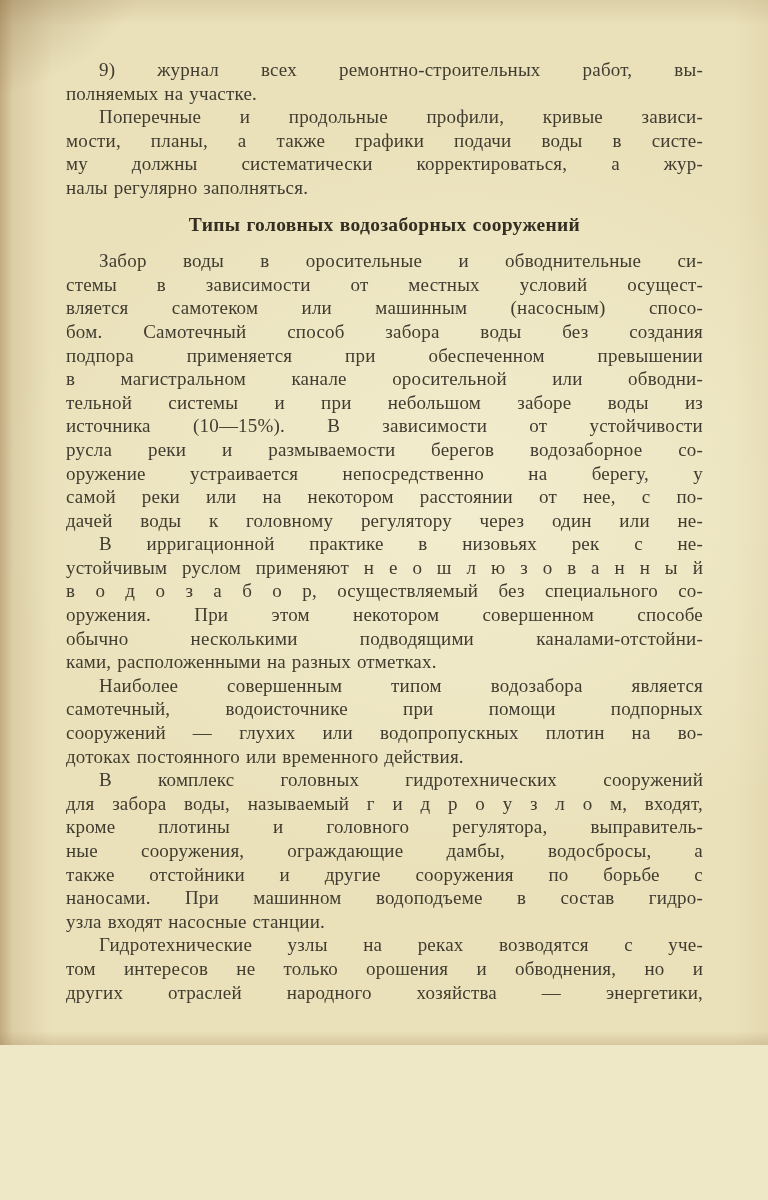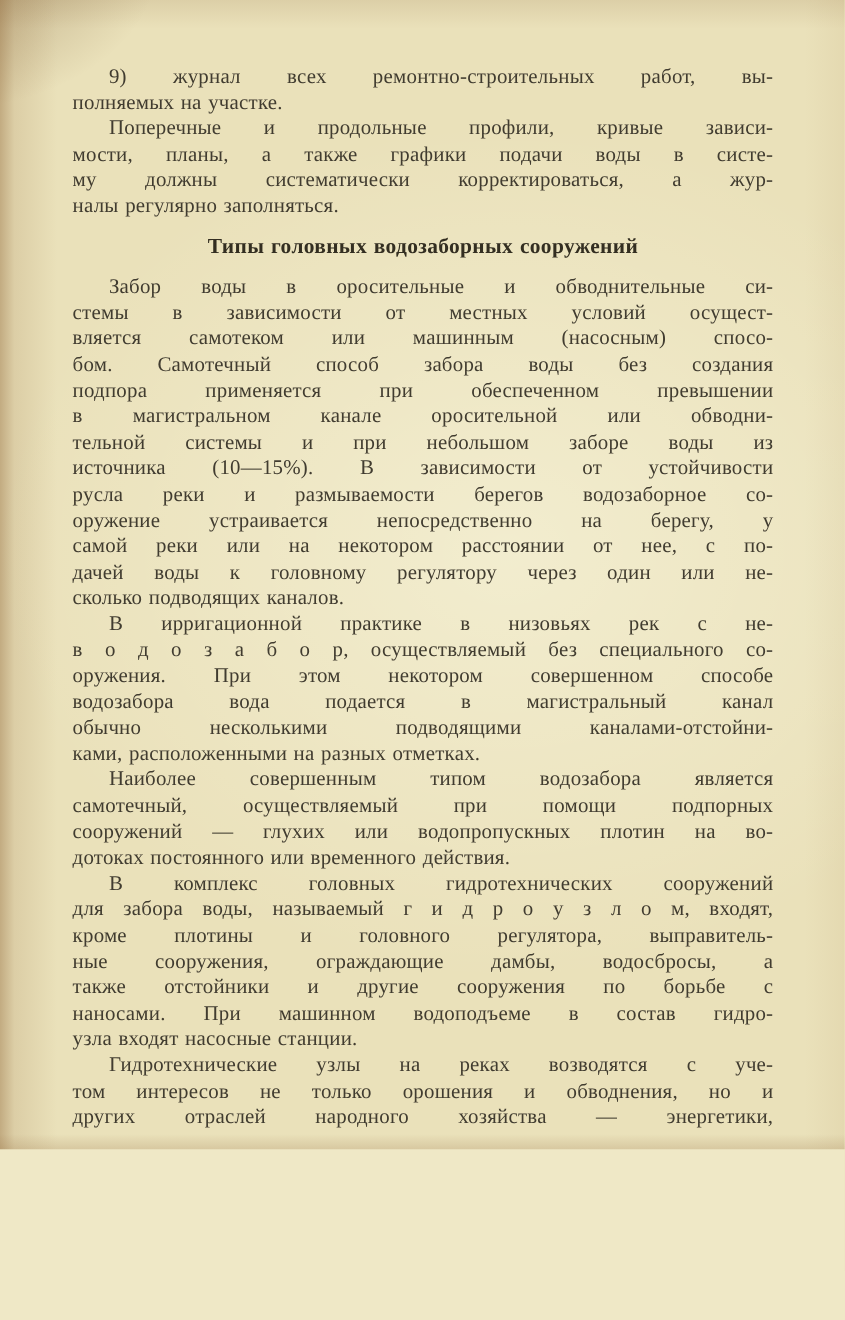--- a/index.html
+++ b/index.html
@@ -80,29 +80,28 @@
       <div class="line">вляется самотеком или машинным (насосным) спосо-</div>
       <div class="line">бом. Самотечный способ забора воды без создания</div>
       <div class="line">подпора применяется при обеспеченном превышении</div>
       <div class="line">в магистральном канале оросительной или обводни-</div>
       <div class="line">тельной системы и при небольшом заборе воды из</div>
       <div class="line">источника (10—15%). В зависимости от устойчивости</div>
       <div class="line">русла реки и размываемости берегов водозаборное со-</div>
       <div class="line">оружение устраивается непосредственно на берегу, у</div>
       <div class="line">самой реки или на некотором расстоянии от нее, с по-</div>
       <div class="line">дачей воды к головному регулятору через один или не-</div>
-      <div class="line lastline">сколько подводящих каналов.</div>
       <div class="line first">В ирригационной практике в низовьях рек с не-</div>
+      <div class="line">устойчивым руслом применяют н е о ш л ю з о в а н н ы й</div>
       <div class="line">в о д о з а б о р, осуществляемый без специального со-</div>
       <div class="line">оружения. При этом некотором совершенном способе</div>
-      <div class="line">водозабора вода подается в магистральный канал</div>
       <div class="line">обычно несколькими подводящими каналами-отстойни-</div>
       <div class="line lastline">ками, расположенными на разных отметках.</div>
       <div class="line first">Наиболее совершенным типом водозабора является</div>
-      <div class="line">самотечный, осуществляемый при помощи подпорных</div>
+      <div class="line">самотечный, водоисточнике при помощи подпорных</div>
       <div class="line">сооружений — глухих или водопропускных плотин на во-</div>
       <div class="line lastline">дотоках постоянного или временного действия.</div>
       <div class="line first">В комплекс головных гидротехнических сооружений</div>
       <div class="line">для забора воды, называемый г и д р о у з л о м, входят,</div>
       <div class="line">кроме плотины и головного регулятора, выправитель-</div>
       <div class="line">ные сооружения, ограждающие дамбы, водосбросы, а</div>
       <div class="line">также отстойники и другие сооружения по борьбе с</div>
       <div class="line">наносами. При машинном водоподъеме в состав гидро-</div>
       <div class="line lastline">узла входят насосные станции.</div>
       <div class="line first">Гидротехнические узлы на реках возводятся с уче-</div>

